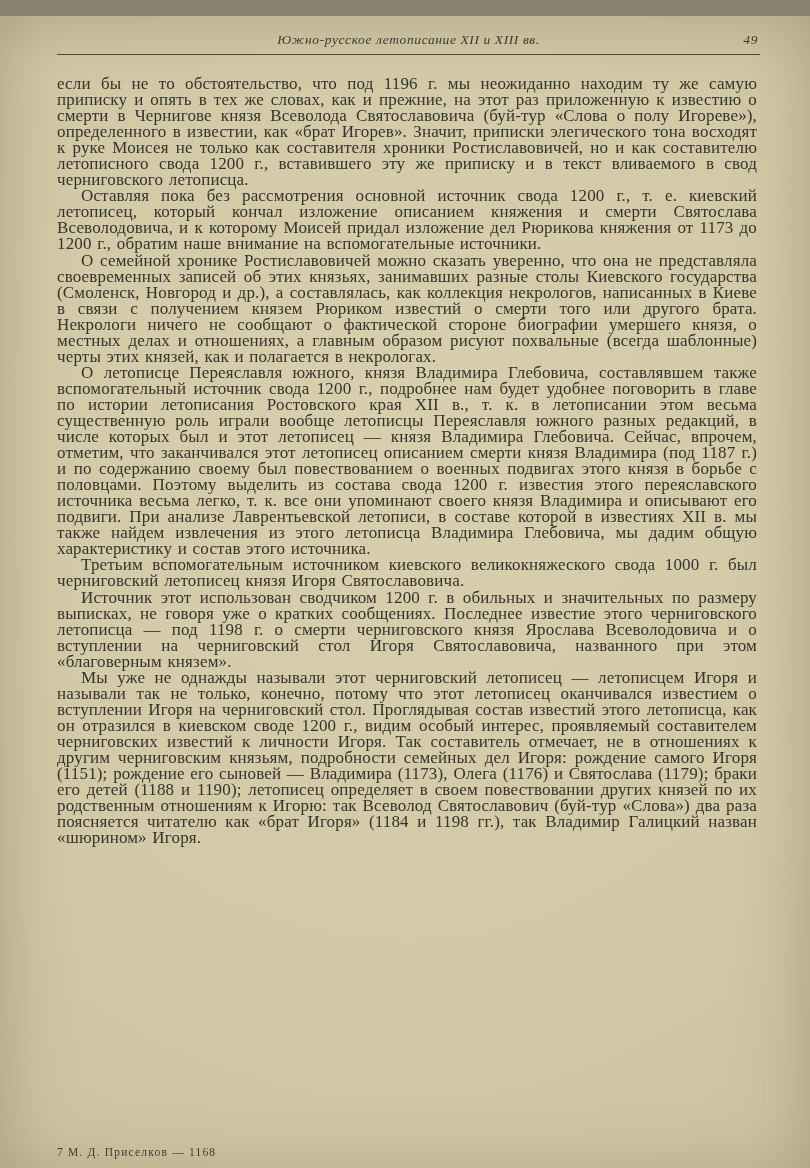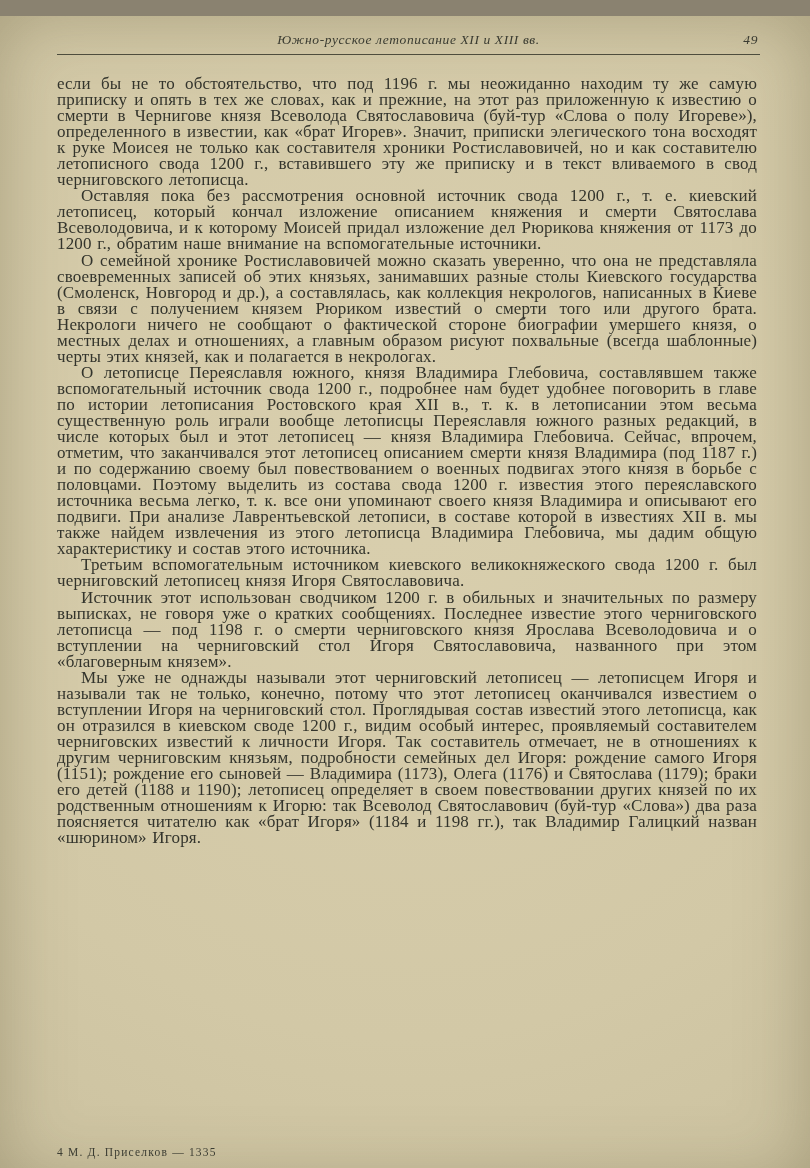--- a/index.html
+++ b/index.html
@@ -91,20 +91,20 @@
     <span class="page-number">49</span>
   </div>
 
   <div class="header-rule"></div>
 
   <div class="body-text">
     <p class="continuation">если бы не то обстоятельство, что под 1196 г. мы неожиданно находим ту же самую приписку и опять в тех же словах, как и прежние, на этот раз приложенную к известию о смерти в Чернигове князя Всеволода Святославовича (буй-тур «Слова о полу Игореве»), определенного в известии, как «брат Игорев». Значит, приписки элегического тона восходят к руке Моисея не только как составителя хроники Ростиславовичей, но и как составителю летописного свода 1200 г., вставившего эту же приписку и в текст вливаемого в свод черниговского летописца.</p>
     <p>Оставляя пока без рассмотрения основной источник свода 1200 г., т. е. киевский летописец, который кончал изложение описанием княжения и смерти Святослава Всеволодовича, и к которому Моисей придал изложение дел Рюрикова княжения от 1173 до 1200 г., обратим наше внимание на вспомогательные источники.</p>
     <p>О семейной хронике Ростиславовичей можно сказать уверенно, что она не представляла своевременных записей об этих князьях, занимавших разные столы Киевского государства (Смоленск, Новгород и др.), а составлялась, как коллекция некрологов, написанных в Киеве в связи с получением князем Рюриком известий о смерти того или другого брата. Некрологи ничего не сообщают о фактической стороне биографии умершего князя, о местных делах и отношениях, а главным образом рисуют похвальные (всегда шаблонные) черты этих князей, как и полагается в некрологах.</p>
     <p>О летописце Переяславля южного, князя Владимира Глебовича, составлявшем также вспомогательный источник свода 1200 г., подробнее нам будет удобнее поговорить в главе по истории летописания Ростовского края XII в., т. к. в летописании этом весьма существенную роль играли вообще летописцы Переяславля южного разных редакций, в числе которых был и этот летописец — князя Владимира Глебовича. Сейчас, впрочем, отметим, что заканчивался этот летописец описанием смерти князя Владимира (под 1187 г.) и по содержанию своему был повествованием о военных подвигах этого князя в борьбе с половцами. Поэтому выделить из состава свода 1200 г. известия этого переяславского источника весьма легко, т. к. все они упоминают своего князя Владимира и описывают его подвиги. При анализе Лаврентьевской летописи, в составе которой в известиях XII в. мы также найдем извлечения из этого летописца Владимира Глебовича, мы дадим общую характеристику и состав этого источника.</p>
-    <p>Третьим вспомогательным источником киевского великокняжеского свода 1200 г. был черниговский летописец князя Игоря Святославовича.</p>
+    <p>Третьим вспомогательным источником киевского великокняжеского свода 1000 г. был черниговский летописец князя Игоря Святославовича.</p>
     <p>Источник этот использован сводчиком 1200 г. в обильных и значительных по размеру выписках, не говоря уже о кратких сообщениях. Последнее известие этого черниговского летописца — под 1198 г. о смерти черниговского князя Ярослава Всеволодовича и о вступлении на черниговский стол Игоря Святославовича, названного при этом «благоверным князем».</p>
     <p>Мы уже не однажды называли этот черниговский летописец — летописцем Игоря и называли так не только, конечно, потому что этот летописец оканчивался известием о вступлении Игоря на черниговский стол. Проглядывая состав известий этого летописца, как он отразился в киевском своде 1200 г., видим особый интерес, проявляемый составителем черниговских известий к личности Игоря. Так составитель отмечает, не в отношениях к другим черниговским князьям, подробности семейных дел Игоря: рождение самого Игоря (1151); рождение его сыновей — Владимира (1173), Олега (1176) и Святослава (1179); браки его детей (1188 и 1190); летописец определяет в своем повествовании других князей по их родственным отношениям к Игорю: так Всеволод Святославович (буй-тур «Слова») два раза поясняется читателю как «брат Игоря» (1184 и 1198 гг.), так Владимир Галицкий назван «шюрином» Игоря.</p>
   </div>
 
-  <div class="footer-signature">4  М. Д. Приселков — 1335</div>
+  <div class="footer-signature">7  М. Д. Приселков — 1168</div>
 
 </div>
 
 </body></html>

